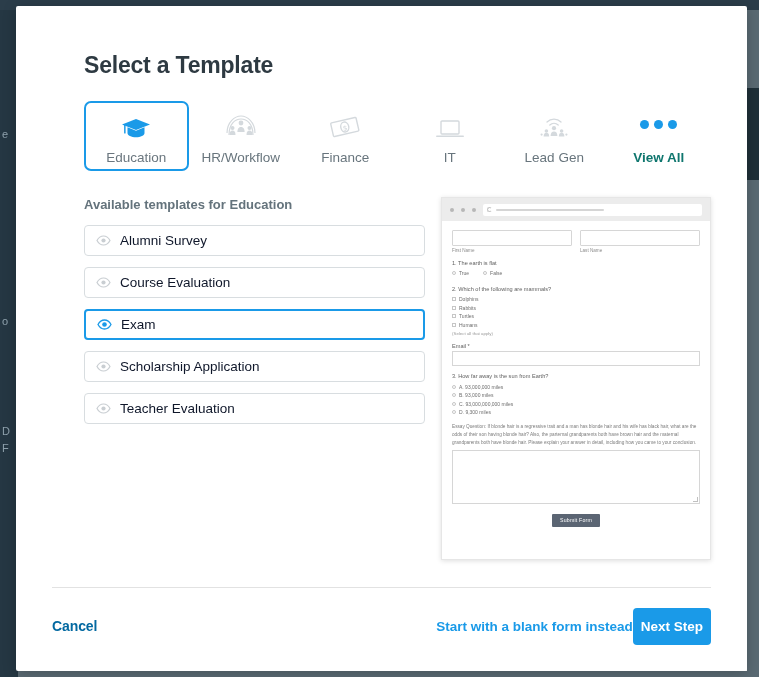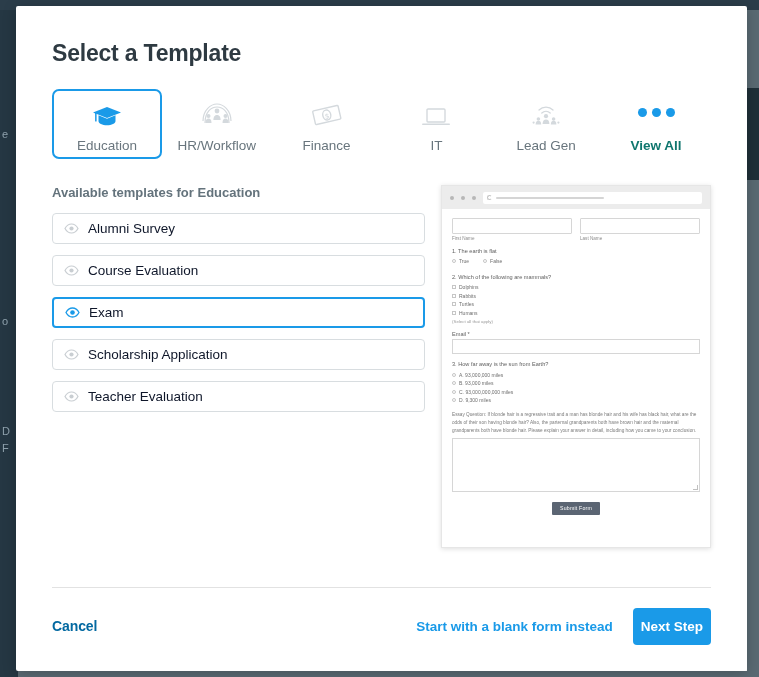--- a/index.html
+++ b/index.html
@@ -39,21 +39,21 @@
 
   
   #modal {
     position: absolute; left: 16px; top: 6px;
     width: 731px; height: 665px;
     background: #ffffff;
     box-shadow: 0 2px 14px rgba(0,0,0,.22);
     border-radius: 2px;
     overflow: hidden;
   }
-  .modal-inner { padding: 4px 36px; }
+  .modal-inner { padding: 16px 36px; margin-left: 32px; }
 
   #modal-title {
     font-size: 23px; font-weight: bold; color: #2e3a42;
     padding-top: 30px; letter-spacing: -.2px;
   }
 
   
   #category-tabs {
     display: flex; margin-top: 22px; align-items: flex-start;
   }
@@ -154,21 +154,21 @@
     height: 1px; background: #e2e2e2;
   }
   #footer {
     position: absolute; left: 36px; right: 36px; bottom: 24px;
     height: 42px; display: flex; align-items: center;
   }
   #cancel-btn {
     font-size: 14px; color: #0369a1; font-weight: bold; cursor: pointer;
     letter-spacing: -.1px;
   }
-  #footer-right { margin-left: auto; display: flex; align-items: center; gap: 20px; }
+  #footer-right { margin-left: auto; display: flex; align-items: center; }
   #blank-link {
     font-size: 13.5px; color: #1a9ae8; font-weight: bold; cursor: pointer;
   }
   #next-btn {
     background: #1a9ae8; color: #fff; font-size: 13.5px; font-weight: bold;
     border: none; border-radius: 4px; padding: 11px 8px; cursor: pointer;
     font-family: "Liberation Sans", sans-serif;
   }
 </style>
 </head>

